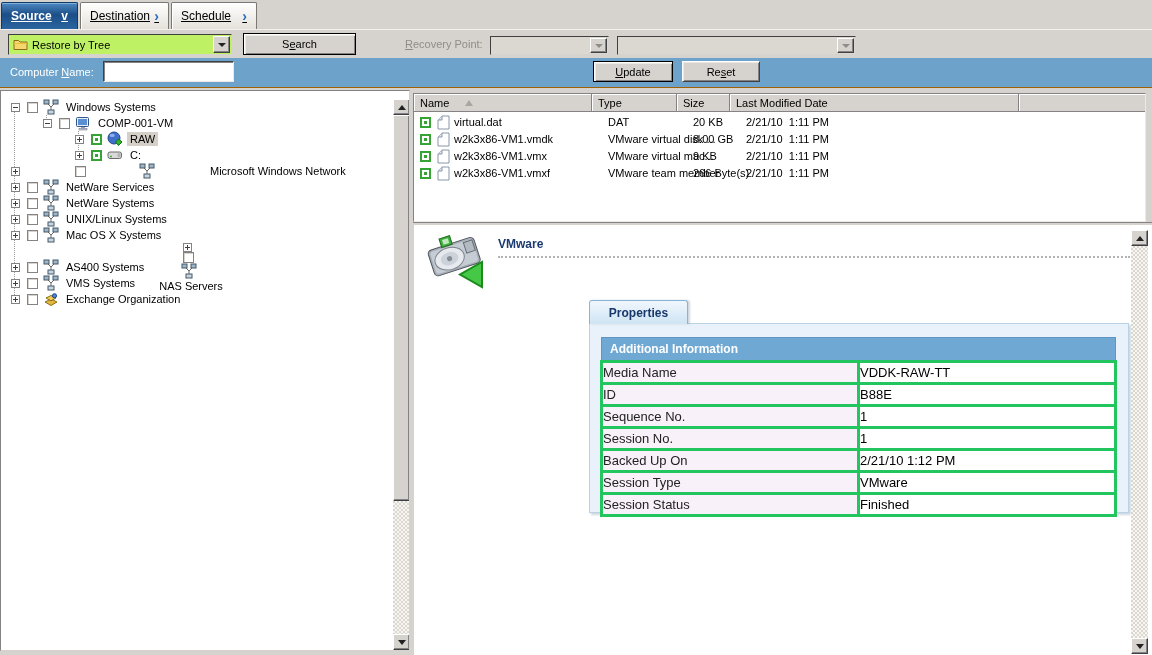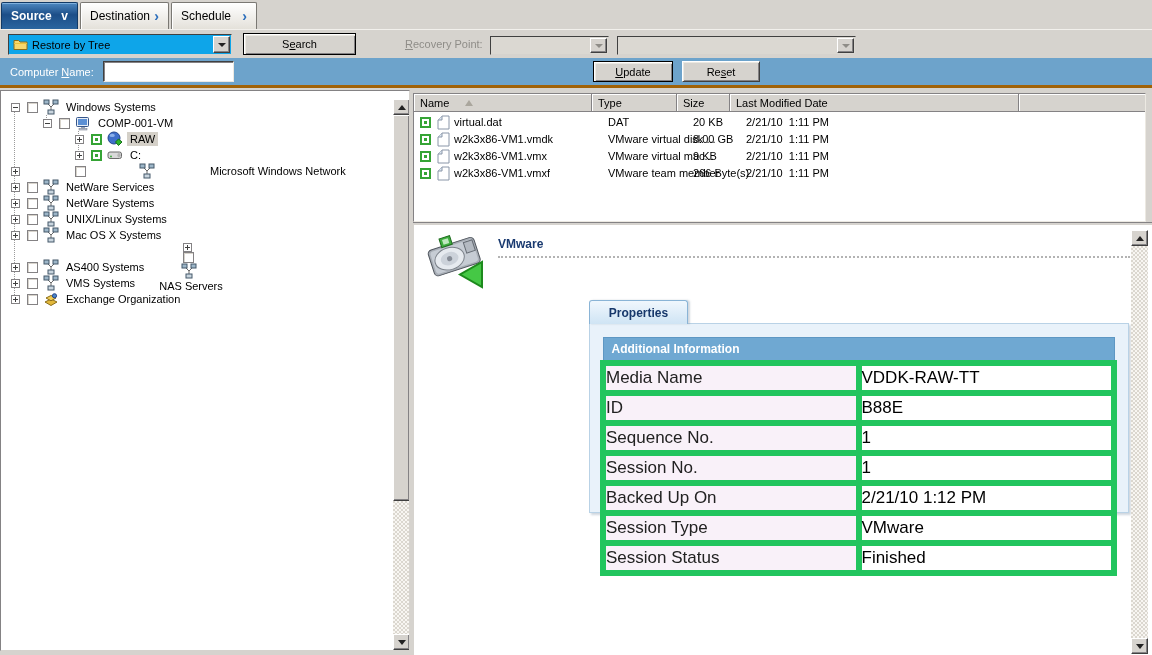--- a/index.html
+++ b/index.html
@@ -21,34 +21,35 @@
   .btn.default { border:1px solid #000; box-shadow: inset 1px 1px 0 #fff, inset 2px 2px 0 #ece9e2, inset -1px -1px 0 #848284; }
 
   
   .tabbar { left:0; top:0; width:1152px; height:30px; background:#d6d3ce; border-bottom:1px solid #f2f0ec; }
   .tab {
     top:2px; height:27px; display:flex; align-items:center; justify-content:space-between;
     padding:0 9px; font-size:12px;
     background:linear-gradient(#ffffff,#e4e1da);
     border:1px solid #7a7873; border-bottom:none; border-radius:2px 2px 0 0;
     box-shadow: inset 1px 1px 0 #fff;
+    text-decoration: underline;
   }
   .tab.active {
     background:linear-gradient(#4e88c0 0%, #1c4e88 45%, #2a659f 100%);
     color:#fff; font-weight:bold; border-color:#123a66;
     box-shadow: inset 0 1px 0 #7fb0dd;
   }
   .tab .chev { color:#2a6dbb; font-weight:bold; font-size:14px; line-height:1; }
   .tab.active .chev { color:#fff; font-size:12px; }
 
   
   .toolbar1 { left:0; top:30px; width:1152px; height:28px; background:#d6d3ce; }
-  .bluebar  { left:0; top:58px; width:1152px; height:30px; background:#6da3cb; border-bottom:3px solid #a16207; }
-
-  .combo { background:#0ea5e9; display:flex; align-items:center; }
+  .bluebar  { left:0; top:58px; width:1152px; height:30px; background:#6da3cb; border-bottom:1px solid #a16207; }
+
+  .combo { background:#bef264; display:flex; align-items:center; }
   .combo .cface { position:absolute; right:1px; top:1px; bottom:1px; width:17px;
     background:#d6d3ce; border:1px solid; border-color:#fff #404040 #404040 #fff;
     box-shadow: inset -1px -1px 0 #848284; display:flex; align-items:center; justify-content:center; }
   .arrow-down { width:0; height:0; border-left:4px solid transparent; border-right:4px solid transparent; border-top:4px solid #222; }
   .combo.disabled { background:#dbd8d2; }
   .combo.disabled .arrow-down { border-top-color:#8f8d88; }
   .disabled-text { color:#8f8d88; }
   .white-label { color:#fff; }
 
   .textinput { background:#fff; border:1px solid; border-color:#404040 #ece9e2 #ece9e2 #404040;
@@ -104,21 +105,21 @@
   .dotline { position:absolute; left:84px; top:31px; width:632px; border-bottom:2px dotted #b3b3b3; }
   .props-tab { position:absolute; left:175px; top:75px; width:99px; height:24px; z-index:2;
     background:linear-gradient(#f0f7fd,#cfe4f4); border:1px solid #8ab4d6; border-bottom:none; border-radius:3px 3px 0 0;
     display:flex; align-items:center; justify-content:center; font-size:12px; font-weight:bold; color:#17386b;
     box-shadow: 2px 0 2px rgba(120,140,160,.35); }
   .props-panel { position:absolute; left:175px; top:98px; width:540px; height:190px;
     background:#e9f2fa; border:1px solid #b9d2e6; box-shadow: 2px 2px 2px rgba(120,140,160,.35); }
   table.props { position:absolute; left:10px; top:13px; width:517px; border-collapse:collapse; table-layout:fixed; }
   table.props th { background:#6fa8d2; color:#fff; font-size:12px; text-align:left; padding:4px 8px; height:20px;
     border:1px solid #5e97c3; font-weight:bold; }
-  table.props td { border:6px solid #22c55e; height:18px; padding:2px 0; font-size:17px; background:#fff; }
+  table.props td { border:3px solid #22c55e; height:18px; padding:2px 0; font-size:13px; background:#fff; }
   table.props td.plabel { background:#f9f1f9; width:230px; color:#222; }
 </style>
 </head>
 <body>
 
 <div class="abs tabbar">
   <div class="abs tab active" style="left:1px;width:77px;">
     <span>Source</span>
     <span class="chev">v</span>
   </div>

